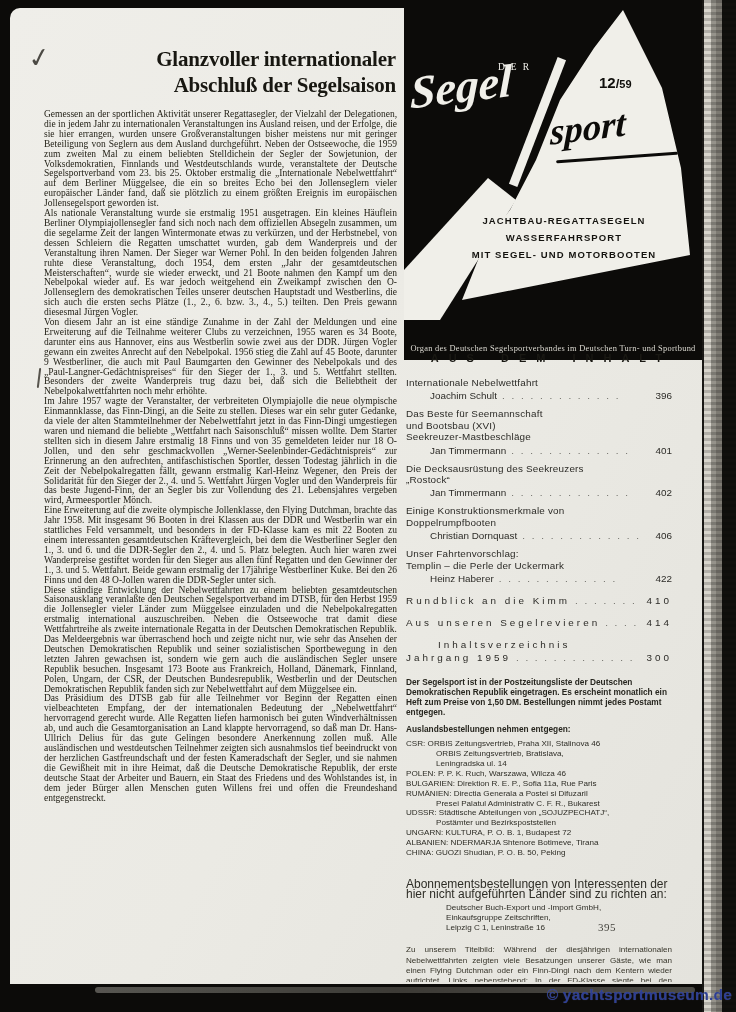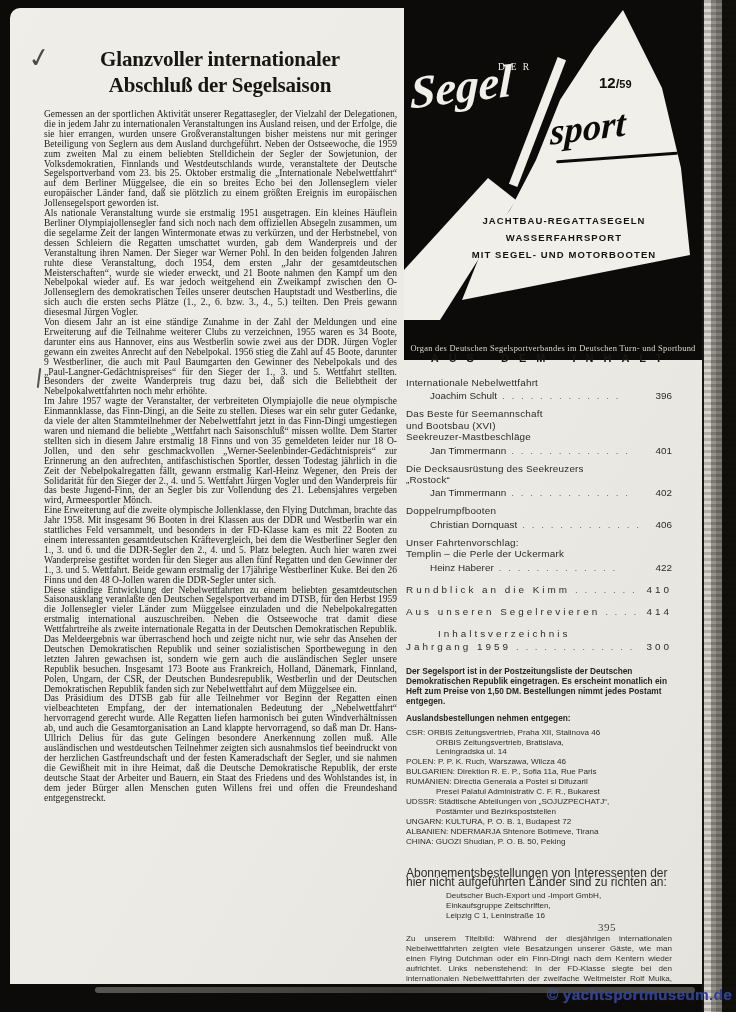--- a/index.html
+++ b/index.html
@@ -31,21 +31,21 @@
   
   .checkmark{
     position:absolute;left:28px;top:42px;font-size:27px;color:#4c4a44;
     transform:rotate(-10deg);font-family:"DejaVu Sans",sans-serif;
   }
   .pen-mark{
     position:absolute;left:38px;top:368px;width:2px;height:20px;
     background:#57544d;transform:rotate(7deg);border-radius:1px;
   }
   .article-title{
-    position:absolute;left:44px;top:46px;width:352px;text-align:center;
+    position:absolute;left:44px;top:46px;width:352px;text-align:right;
     font-family:"Liberation Serif",serif;font-weight:bold;font-size:21px;
     line-height:26px;color:#181711;letter-spacing:-.2px;
   }
   .article-body{
     position:absolute;left:44px;top:110px;width:353px;height:756px;overflow:hidden;
     font-family:"Liberation Serif",serif;font-size:9.5px;line-height:9.9px;
     color:#242218;text-align:justify;
   }
   .article-body p{margin:0;}
   
@@ -204,20 +204,21 @@
     <div class="toc-line">Die Decksausrüstung des Seekreuzers</div>
     <div class="toc-line">„Rostock“</div>
     <div class="toc-author-row">
       <span>Jan Timmermann</span>
       <span class="leader"></span>
       <span class="toc-page">402</span>
     </div>
   </div>
 
   <div class="toc-entry">
+    <div class="toc-line">Einige Konstruktionsmerkmale von</div>
     <div class="toc-line">Doppelrumpfbooten</div>
     <div class="toc-author-row">
       <span>Christian Dornquast</span>
       <span class="leader"></span>
       <span class="toc-page">406</span>
     </div>
   </div>
 
   <div class="toc-entry">
     <div class="toc-line">Unser Fahrtenvorschlag:</div>

